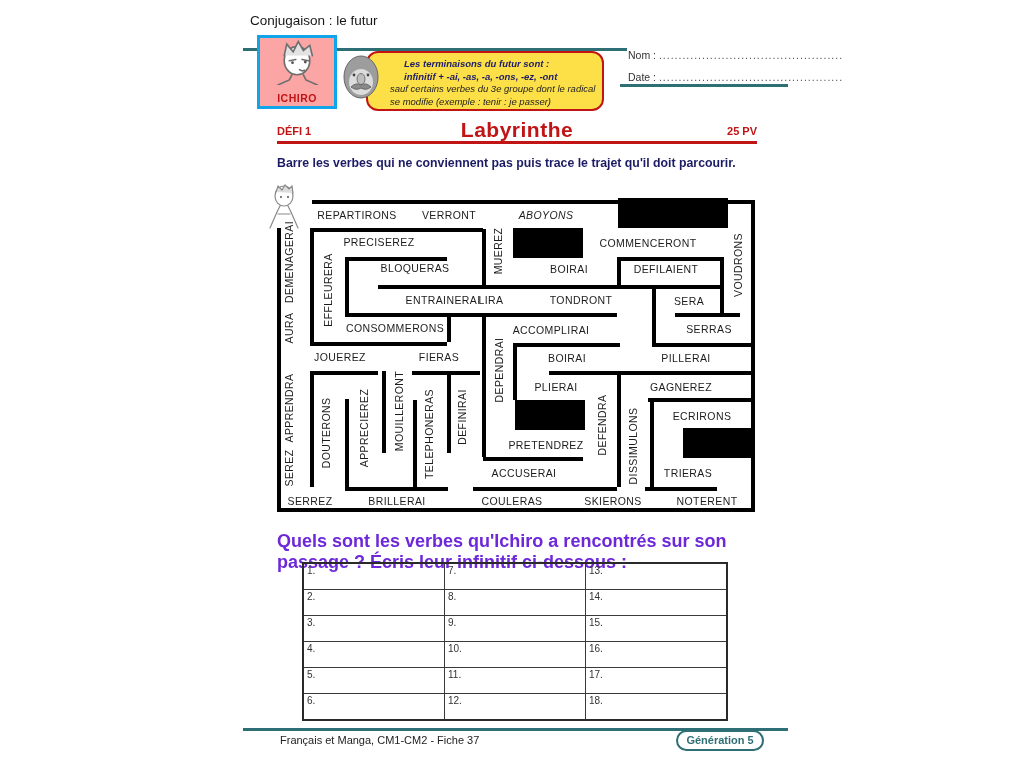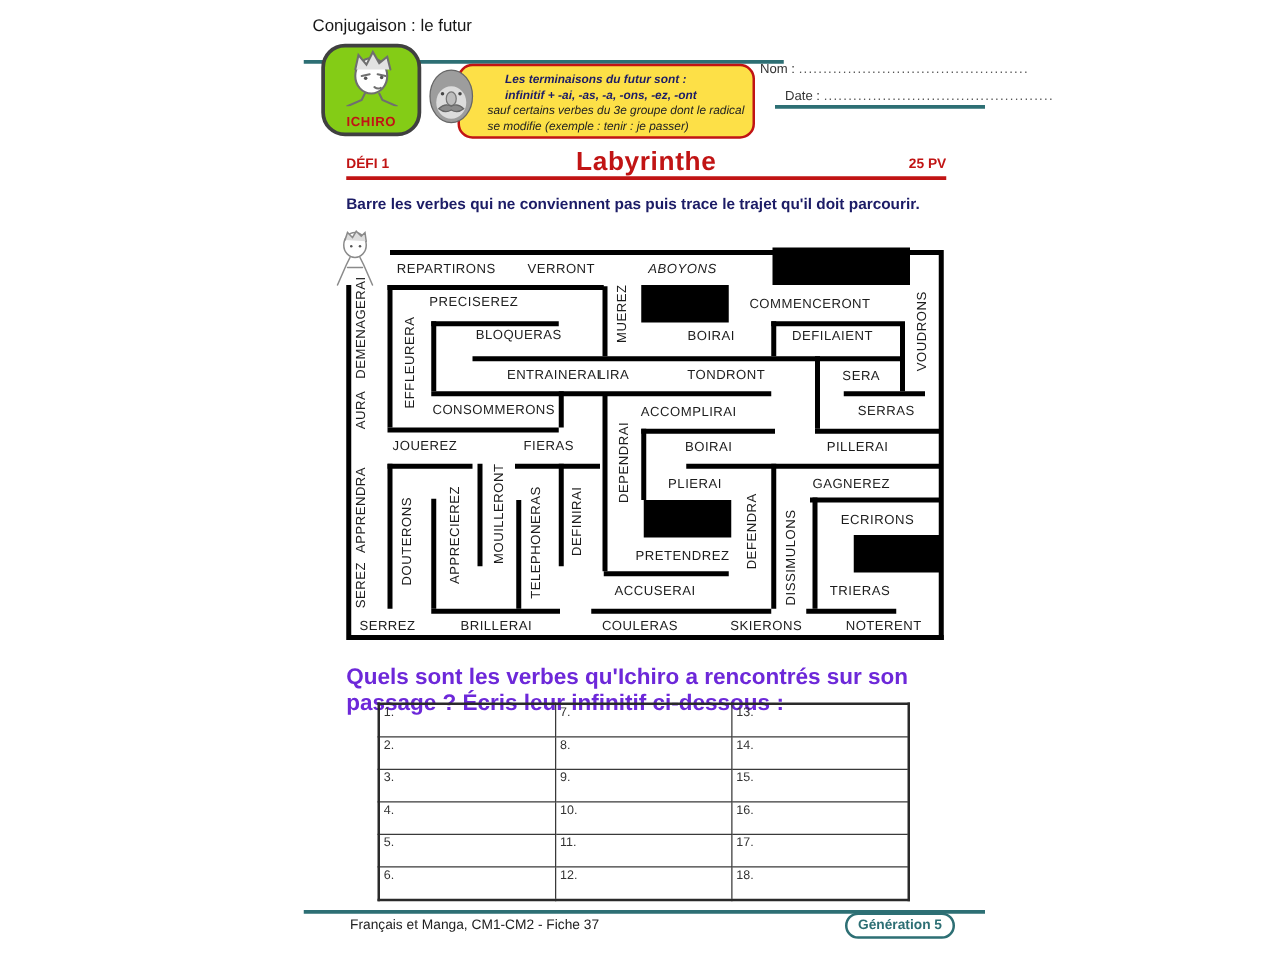--- a/index.html
+++ b/index.html
@@ -3,27 +3,27 @@
 <meta charset="utf-8">
 <style>
   html,body{margin:0;padding:0;}
   body{width:1024px;height:768px;background:#ffffff;position:relative;overflow:hidden;
        font-family:"Liberation Sans","DejaVu Sans",sans-serif;}
   .abs{position:absolute;}
 
   
   #doc-title{left:250px;top:13px;font-size:13.5px;color:#161616;}
   #teal-line-1{left:243px;top:48px;width:384px;height:3px;background:#2d6f74;}
-  #ichiro-box{left:257px;top:35px;width:74px;height:68px;background:#84cc16;border:3px solid #404040;border-radius:19px;z-index:3;text-align:center;}
+  #ichiro-box{left:257px;top:35px;width:74px;height:68px;background:#fca5a5;border:3px solid #0ea5e9;border-radius:0;z-index:3;text-align:center;}
   #ichiro-label{position:absolute;bottom:2px;left:0;right:0;color:#c11414;font-weight:bold;font-size:10.5px;letter-spacing:.5px;}
   #sensei{left:341px;top:53px;width:40px;height:54px;z-index:4;}
   #tip-box{left:366px;top:51px;width:238px;height:60px;border:2.5px solid #c11414;border-radius:12px;background:#fde047;z-index:3;
            padding:5px 4px 3px 22px;box-sizing:border-box;font-size:9.5px;line-height:12.5px;font-style:italic;color:#222;}
   .tip-strong{color:#1c1c66;font-weight:bold;}
-  #name-row{left:608px;top:49px;font-size:10.5px;color:#333;}
+  #name-row{left:628px;top:49px;font-size:10.5px;color:#333;}
   #date-row{left:628px;top:71px;font-size:10.5px;color:#333;}
   .dots{letter-spacing:1px;color:#555;}
   #teal-line-2{left:620px;top:84px;width:168px;height:3px;background:#2d6f74;}
 
   
   #defi-label{left:277px;top:125px;font-size:11px;font-weight:bold;color:#c11414;}
   #challenge-title{left:277px;top:118px;width:480px;text-align:center;font-size:21px;font-weight:bold;color:#c11414;letter-spacing:.5px;}
   #points-label{left:700px;top:125px;width:57px;text-align:right;font-size:11px;font-weight:bold;color:#c11414;}
   #red-line{left:277px;top:141px;width:480px;height:2.5px;background:#c11414;}
   #instructions{left:277px;top:156px;width:500px;font-size:12.3px;font-weight:bold;color:#1c1c66;line-height:15px;}

